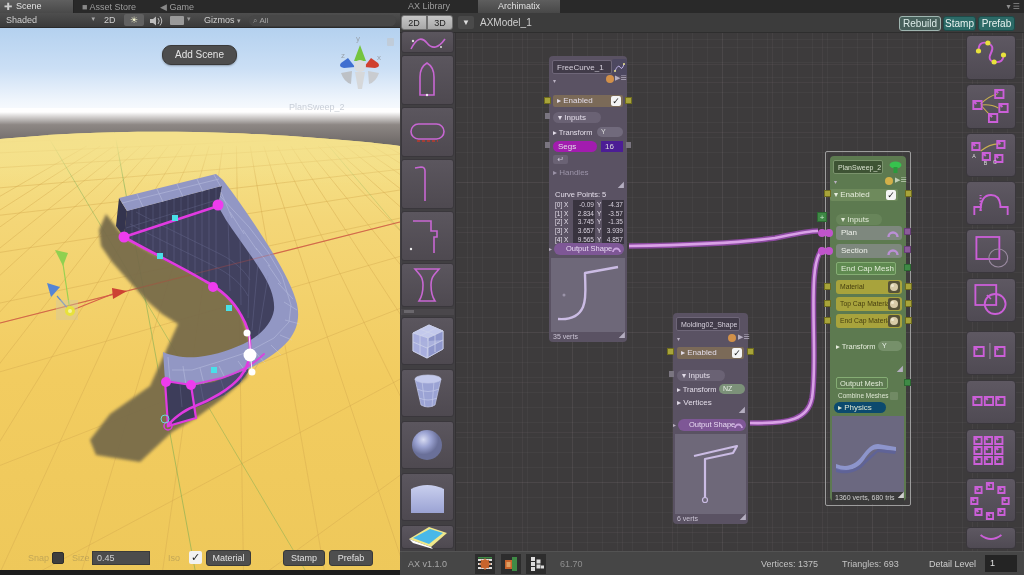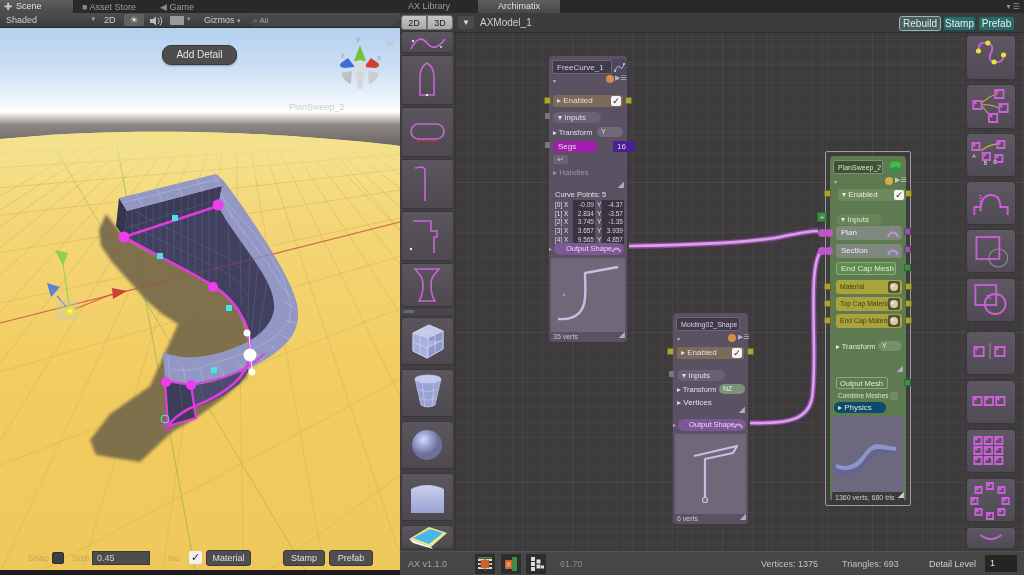--- a/index.html
+++ b/index.html
@@ -153,21 +153,21 @@
  <path d="M348,58 L341,63 Q338,67 344,68 L355,67 Z" fill="#3f6fd0"></path>
  <path d="M371,58 L378,63 Q381,67 375,68 L364,67 Z" fill="#d0402f"></path>
  <path d="M341,73 L352,71 L351,84 Q344,82 341,73 Z" fill="#bdc1c6"></path>
  <path d="M379,73 L368,71 L369,84 Q376,82 379,73 Z" fill="#c9ccd0"></path>
  <path d="M355,72 L365,72 L362,89 L358,89 Z" fill="#d6d8da"></path>
  <circle cx="360" cy="66" r="6" fill="#dadcde"></circle>
  <rect x="387" y="38" width="7" height="8" rx="1" fill="#c2c8ce" opacity="0.7"></rect>
 </g>
 </svg>
 
-<div class="abs" style="left:162px;top:45px;width:75px;height:20px;background:#4d4d4d;border:1px solid #3a3a3a;border-radius:9px;color:#e4e4e4;font-size:10px;text-align:center;line-height:18px;box-shadow:0 1px 2px rgba(0,0,0,.3);">Add Detail</div>
+<div class="abs" style="left:162px;top:45px;width:75px;height:20px;background:#4d4d4d;border:1px solid #3a3a3a;border-radius:9px;color:#e4e4e4;font-size:10px;text-align:center;line-height:18px;box-shadow:0 1px 2px rgba(0,0,0,.3);">Add Scene</div>
 
 <div class="abs" style="left:0;top:548px;width:400px;height:22px;font-size:9px;color:#cfcfcf;">
  <span class="abs" style="left:28px;top:5px;color:rgba(80,80,80,.28);">Snap</span>
  <div class="abs" style="left:52px;top:4px;width:12px;height:12px;background:#3e3e3e;border:1px solid #2e2e2e;border-radius:2px;"></div>
  <span class="abs" style="left:72px;top:5px;color:rgba(80,80,80,.28);">Size</span>
  <div class="abs" style="left:92px;top:3px;width:58px;height:14px;background:#4c4c4c;border:1px solid #3a3a3a;color:#cfcfcf;line-height:13px;"><span style="margin-left:4px;">0.45</span></div>
  <span class="abs" style="left:168px;top:5px;color:rgba(80,80,80,.28);">Iso</span>
  <div class="abs" style="left:189px;top:3px;width:13px;height:13px;background:#f2f2f2;border-radius:2px;color:#222;font-size:11px;line-height:13px;text-align:center;">✓</div>
  <div class="abs" style="left:206px;top:2px;width:45px;height:16px;background:#4e4e4e;border:1px solid #393939;border-radius:3px;text-align:center;line-height:15px;color:#e2e2e2;">Material</div>
  <div class="abs" style="left:283px;top:2px;width:42px;height:16px;background:#4e4e4e;border:1px solid #393939;border-radius:3px;text-align:center;line-height:15px;color:#e2e2e2;">Stamp</div>
@@ -234,21 +234,21 @@
  <div class="row" style="left:4px;top:39px;width:70px;height:12px;background:#7b6a58;border-radius:2px;line-height:12px;"><span style="margin-left:4px;">▸ Enabled</span><span class="chk" style="right:2px;top:1px;">✓</span></div>
  <div class="sock" style="left:-5px;top:41px;"></div>
     <div class="sock" style="right:-5px;top:41px;"></div>
  <div class="row pill" style="left:4px;top:56px;width:48px;height:11px;background:#6a6274;line-height:11px;"><span style="margin-left:5px;">▾ Inputs</span></div>
  <div class="abs" style="left:-4px;top:57px;width:5px;height:6px;background:#7a7580;"></div>
  <div class="abs" style="left:-4px;top:86px;width:5px;height:6px;background:#7a7580;"></div>
  <div class="abs" style="right:-4px;top:86px;width:5px;height:6px;background:#7a7580;"></div>
  <div class="row" style="left:4px;top:71px;line-height:11px;font-size:7.5px;">▸ Transform</div>
  <div class="abs pill" style="left:48px;top:71px;width:26px;height:10px;background:#716a7c;color:#ddd;font-size:7px;line-height:10px;"><span style="margin-left:4px;">Y</span></div>
  <div class="row pill" style="left:4px;top:85px;width:44px;height:11px;background:#a21caf;line-height:11px;"><span style="margin-left:5px;">Segs</span></div>
- <div class="abs" style="left:52px;top:85px;width:22px;height:11px;background:#4c1d95;color:#ddd;font-size:8px;line-height:11px;margin-left:12px;"><span style="margin-left:4px;">16</span></div>
+ <div class="abs" style="left:52px;top:85px;width:22px;height:11px;background:#4c1d95;color:#ddd;font-size:8px;line-height:11px;"><span style="margin-left:4px;">16</span></div>
  <div class="abs" style="left:4px;top:99px;width:15px;height:9px;background:#6a6274;border-radius:2px;color:#cfc8da;font-size:8px;line-height:9px;text-align:center;">↵</div>
  <div class="row" style="left:4px;top:112px;color:#9b93a8;">▸ Handles</div>
  <div class="rsz" style="right:3px;top:124px;">◢</div>
  <div class="row" style="left:6px;top:134px;font-size:7.5px;">Curve Points: 5</div>
 <div class="row" style="left:6px;top:144px;font-size:6.5px;line-height:9px;">[0] X</div>
 <div class="abs" style="left:24px;top:144px;width:22px;height:9px;background:#39343f;color:#d8d2de;font-size:6.5px;line-height:9px;text-align:right;padding-right:1px;">-0.09</div>
 <div class="row" style="left:48px;top:144px;font-size:6.5px;line-height:9px;">Y</div>
 <div class="abs" style="left:53px;top:144px;width:22px;height:9px;background:#39343f;color:#d8d2de;font-size:6.5px;line-height:9px;text-align:right;padding-right:1px;">-4.37</div>
     <div class="row" style="left:6px;top:153px;font-size:6.5px;line-height:9px;">[1] X</div>
 <div class="abs" style="left:24px;top:153px;width:22px;height:9px;background:#39343f;color:#d8d2de;font-size:6.5px;line-height:9px;text-align:right;padding-right:1px;">2.834</div>
@@ -311,21 +311,21 @@
 <div class="abs" style="left:825px;top:151px;width:86px;height:355px;border:1px solid #9d9d9d;border-radius:2px;"></div>
 <div class="node" style="left:830px;top:156px;width:76px;height:345px;background:#5d7a50;">
  <div class="ttl" style="width:50px;background:#3e5334;border:1px solid #7a936c;color:#d8e0ce;font-size:7px;">PlanSweep_2</div>
  <svg class="abs" style="left:58px;top:3px;" width="15" height="16">
       <ellipse cx="7.5" cy="6" rx="6" ry="3.5" fill="#37c24e"></ellipse>
       <rect x="5.5" y="8" width="4" height="6" fill="#2a9a3c"></rect>
     </svg>
  <span class="abs fold" style="left:4px;top:22px;">▾</span>
  <div class="abs" style="left:55px;top:21px;width:8px;height:8px;border-radius:50%;background:#d2b049;"></div>
  <span class="abs" style="left:65px;top:20px;color:#c2d0b8;font-size:7px;">▶☰</span>
- <div class="row" style="left:8px;top:33px;width:68px;height:12px;background:#6e8a5c;border-radius:2px;line-height:12px;color:#e6ecdc;"><span style="margin-left:4px;">▾ Enabled</span><span class="chk" style="right:2px;top:1px;">✓</span></div>
+ <div class="row" style="left:0;top:33px;width:68px;height:12px;background:#6e8a5c;border-radius:2px;line-height:12px;color:#e6ecdc;"><span style="margin-left:4px;">▾ Enabled</span><span class="chk" style="right:2px;top:1px;">✓</span></div>
  <div class="sock" style="left:-6px;top:34px;"></div>
     <div class="sock" style="right:-6px;top:34px;"></div>
  <div class="row pill" style="left:6px;top:58px;width:46px;height:11px;background:#68855a;line-height:11px;color:#e0e8d6;"><span style="margin-left:5px;">▾ Inputs</span></div>
  <div class="abs" style="left:-13px;top:56px;width:10px;height:10px;background:#3f8a46;border:1px solid #2c6a32;color:#cfe8cf;font-size:8px;line-height:9px;text-align:center;">+</div>
 
  <div class="row" style="left:6px;top:70px;width:66px;height:14px;background:#7e887e;border-radius:3px;line-height:14px;color:#eef0ea;"><span style="margin-left:5px;">Plan</span></div>
  <svg class="abs" style="left:56px;top:71px;" width="14" height="12">
       <path d="M2.5,10 A4.5,4.5 0 1 1 11.5,10" stroke="#bb90d6" stroke-width="2.4" fill="none"></path>
     </svg>
  <div class="abs" style="left:-12px;top:73px;width:8px;height:8px;border-radius:50%;background:#c054cc;"></div>

